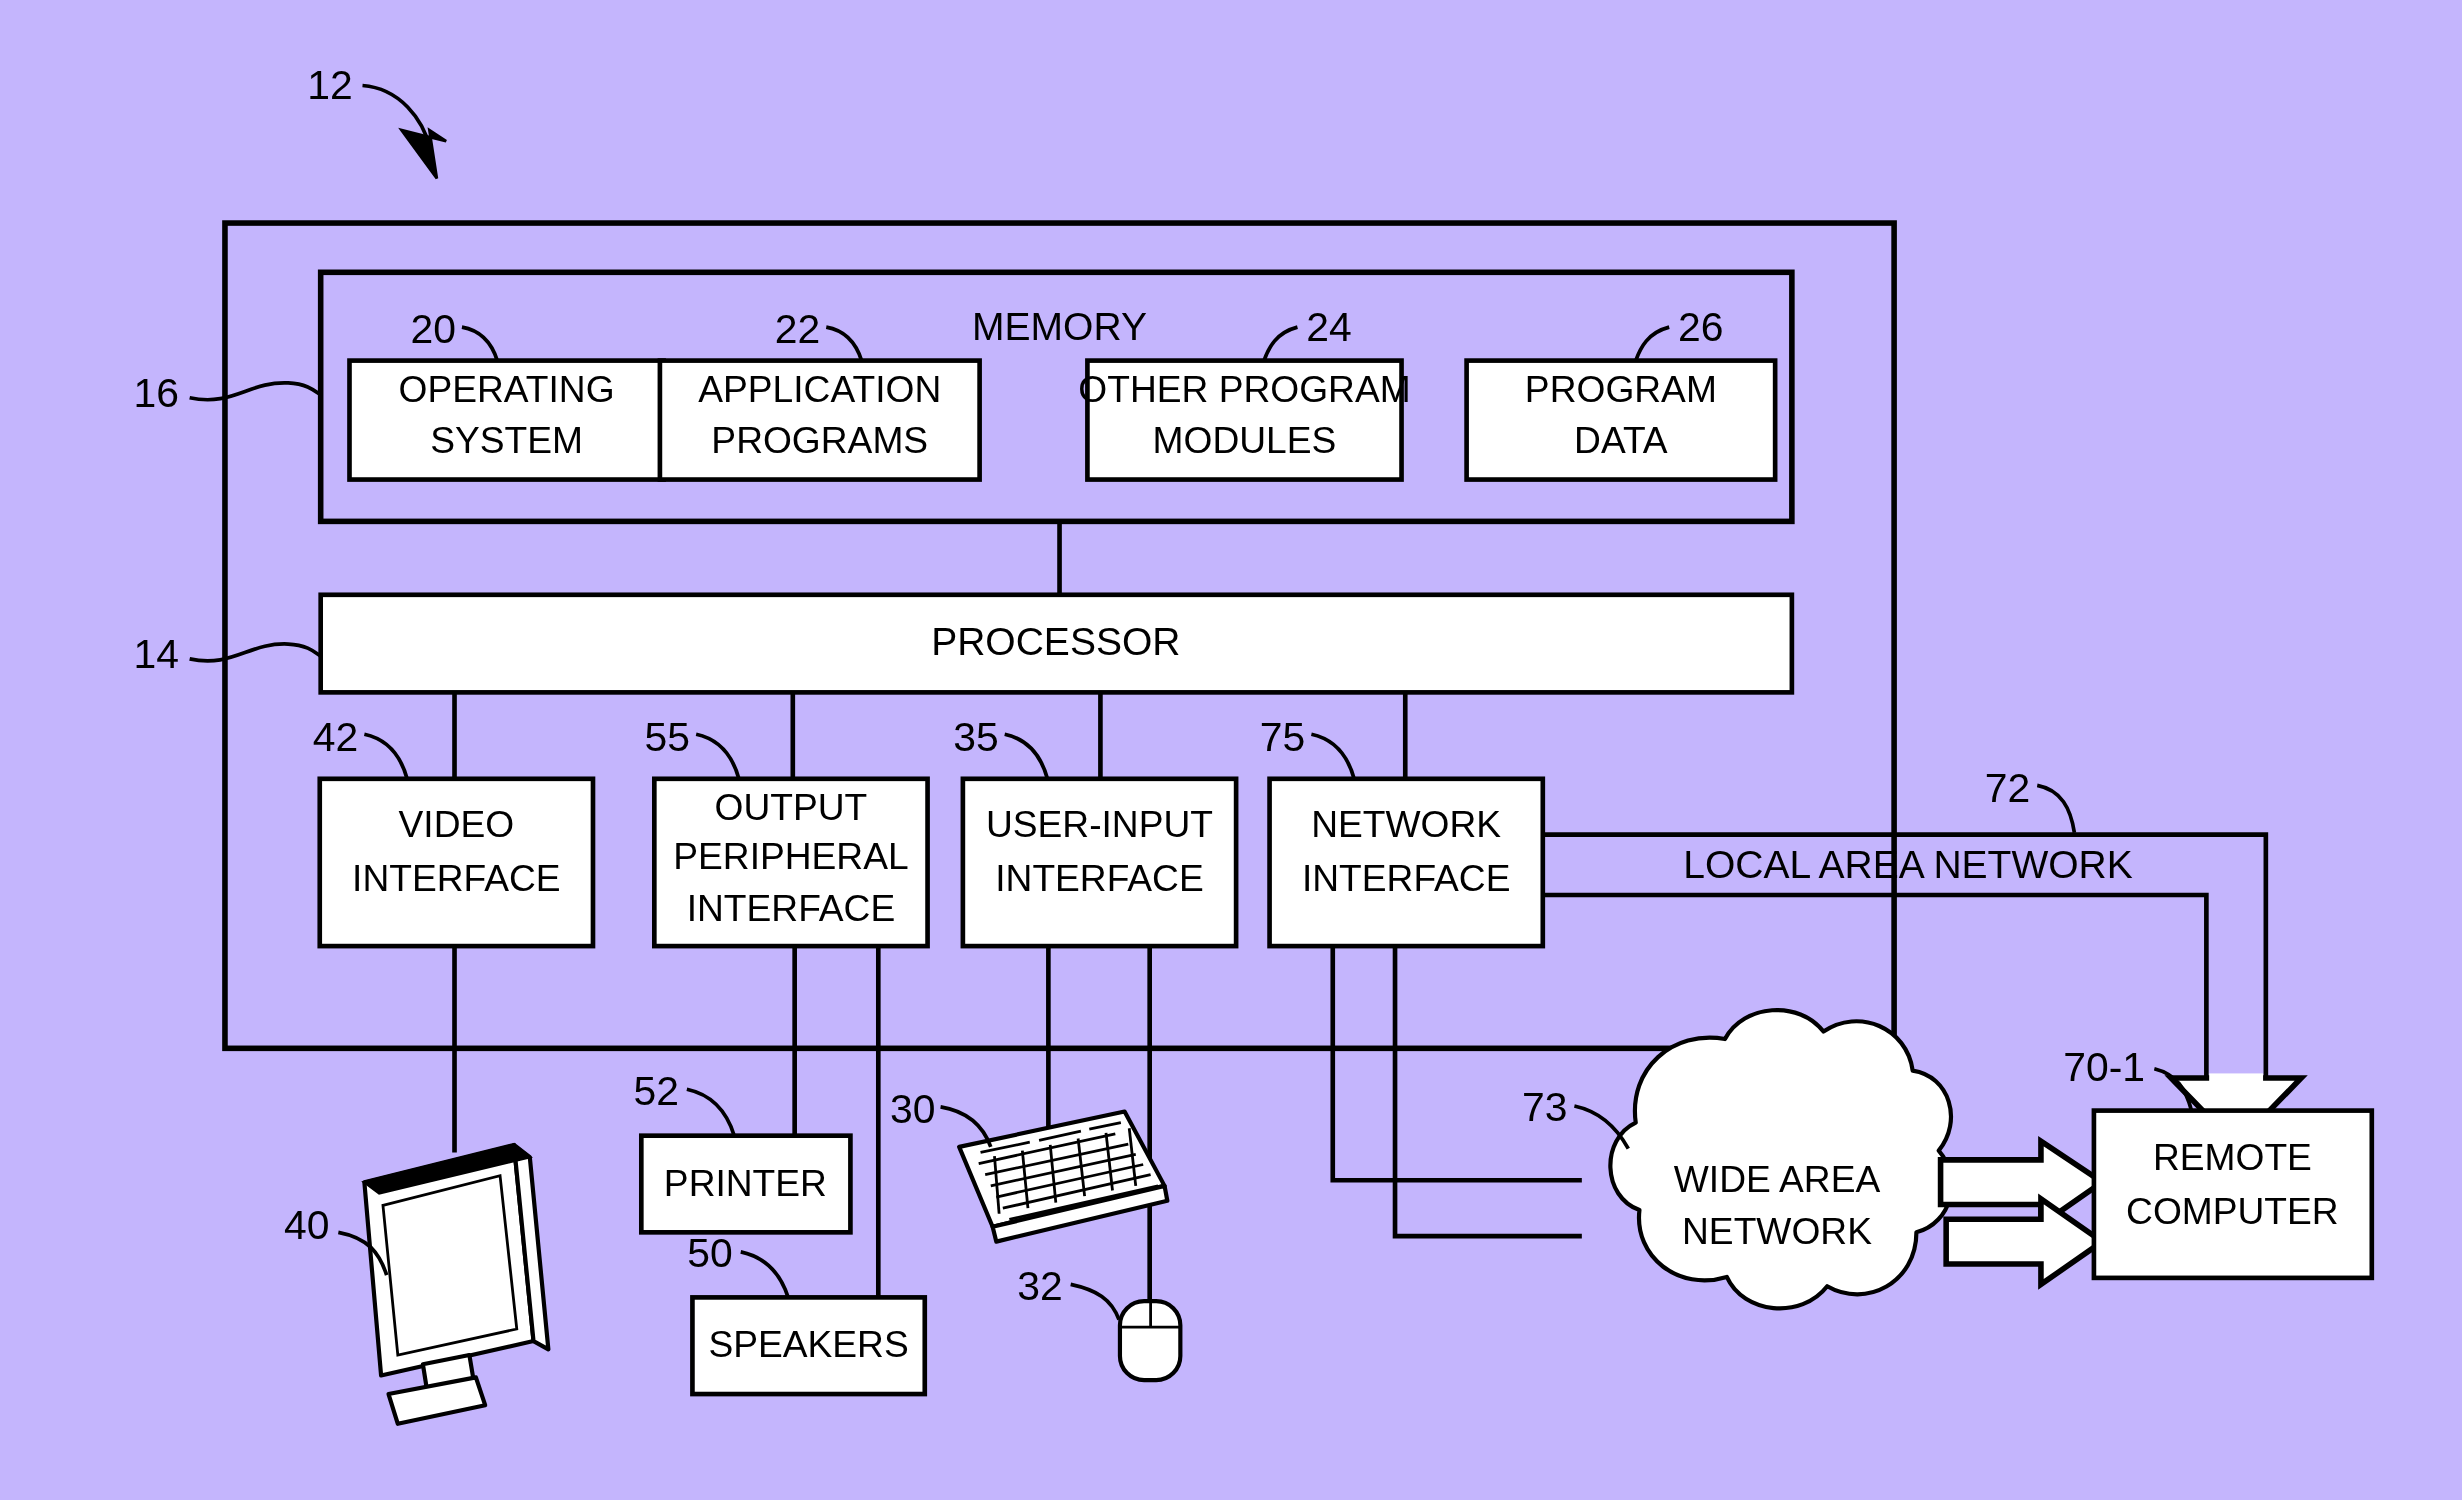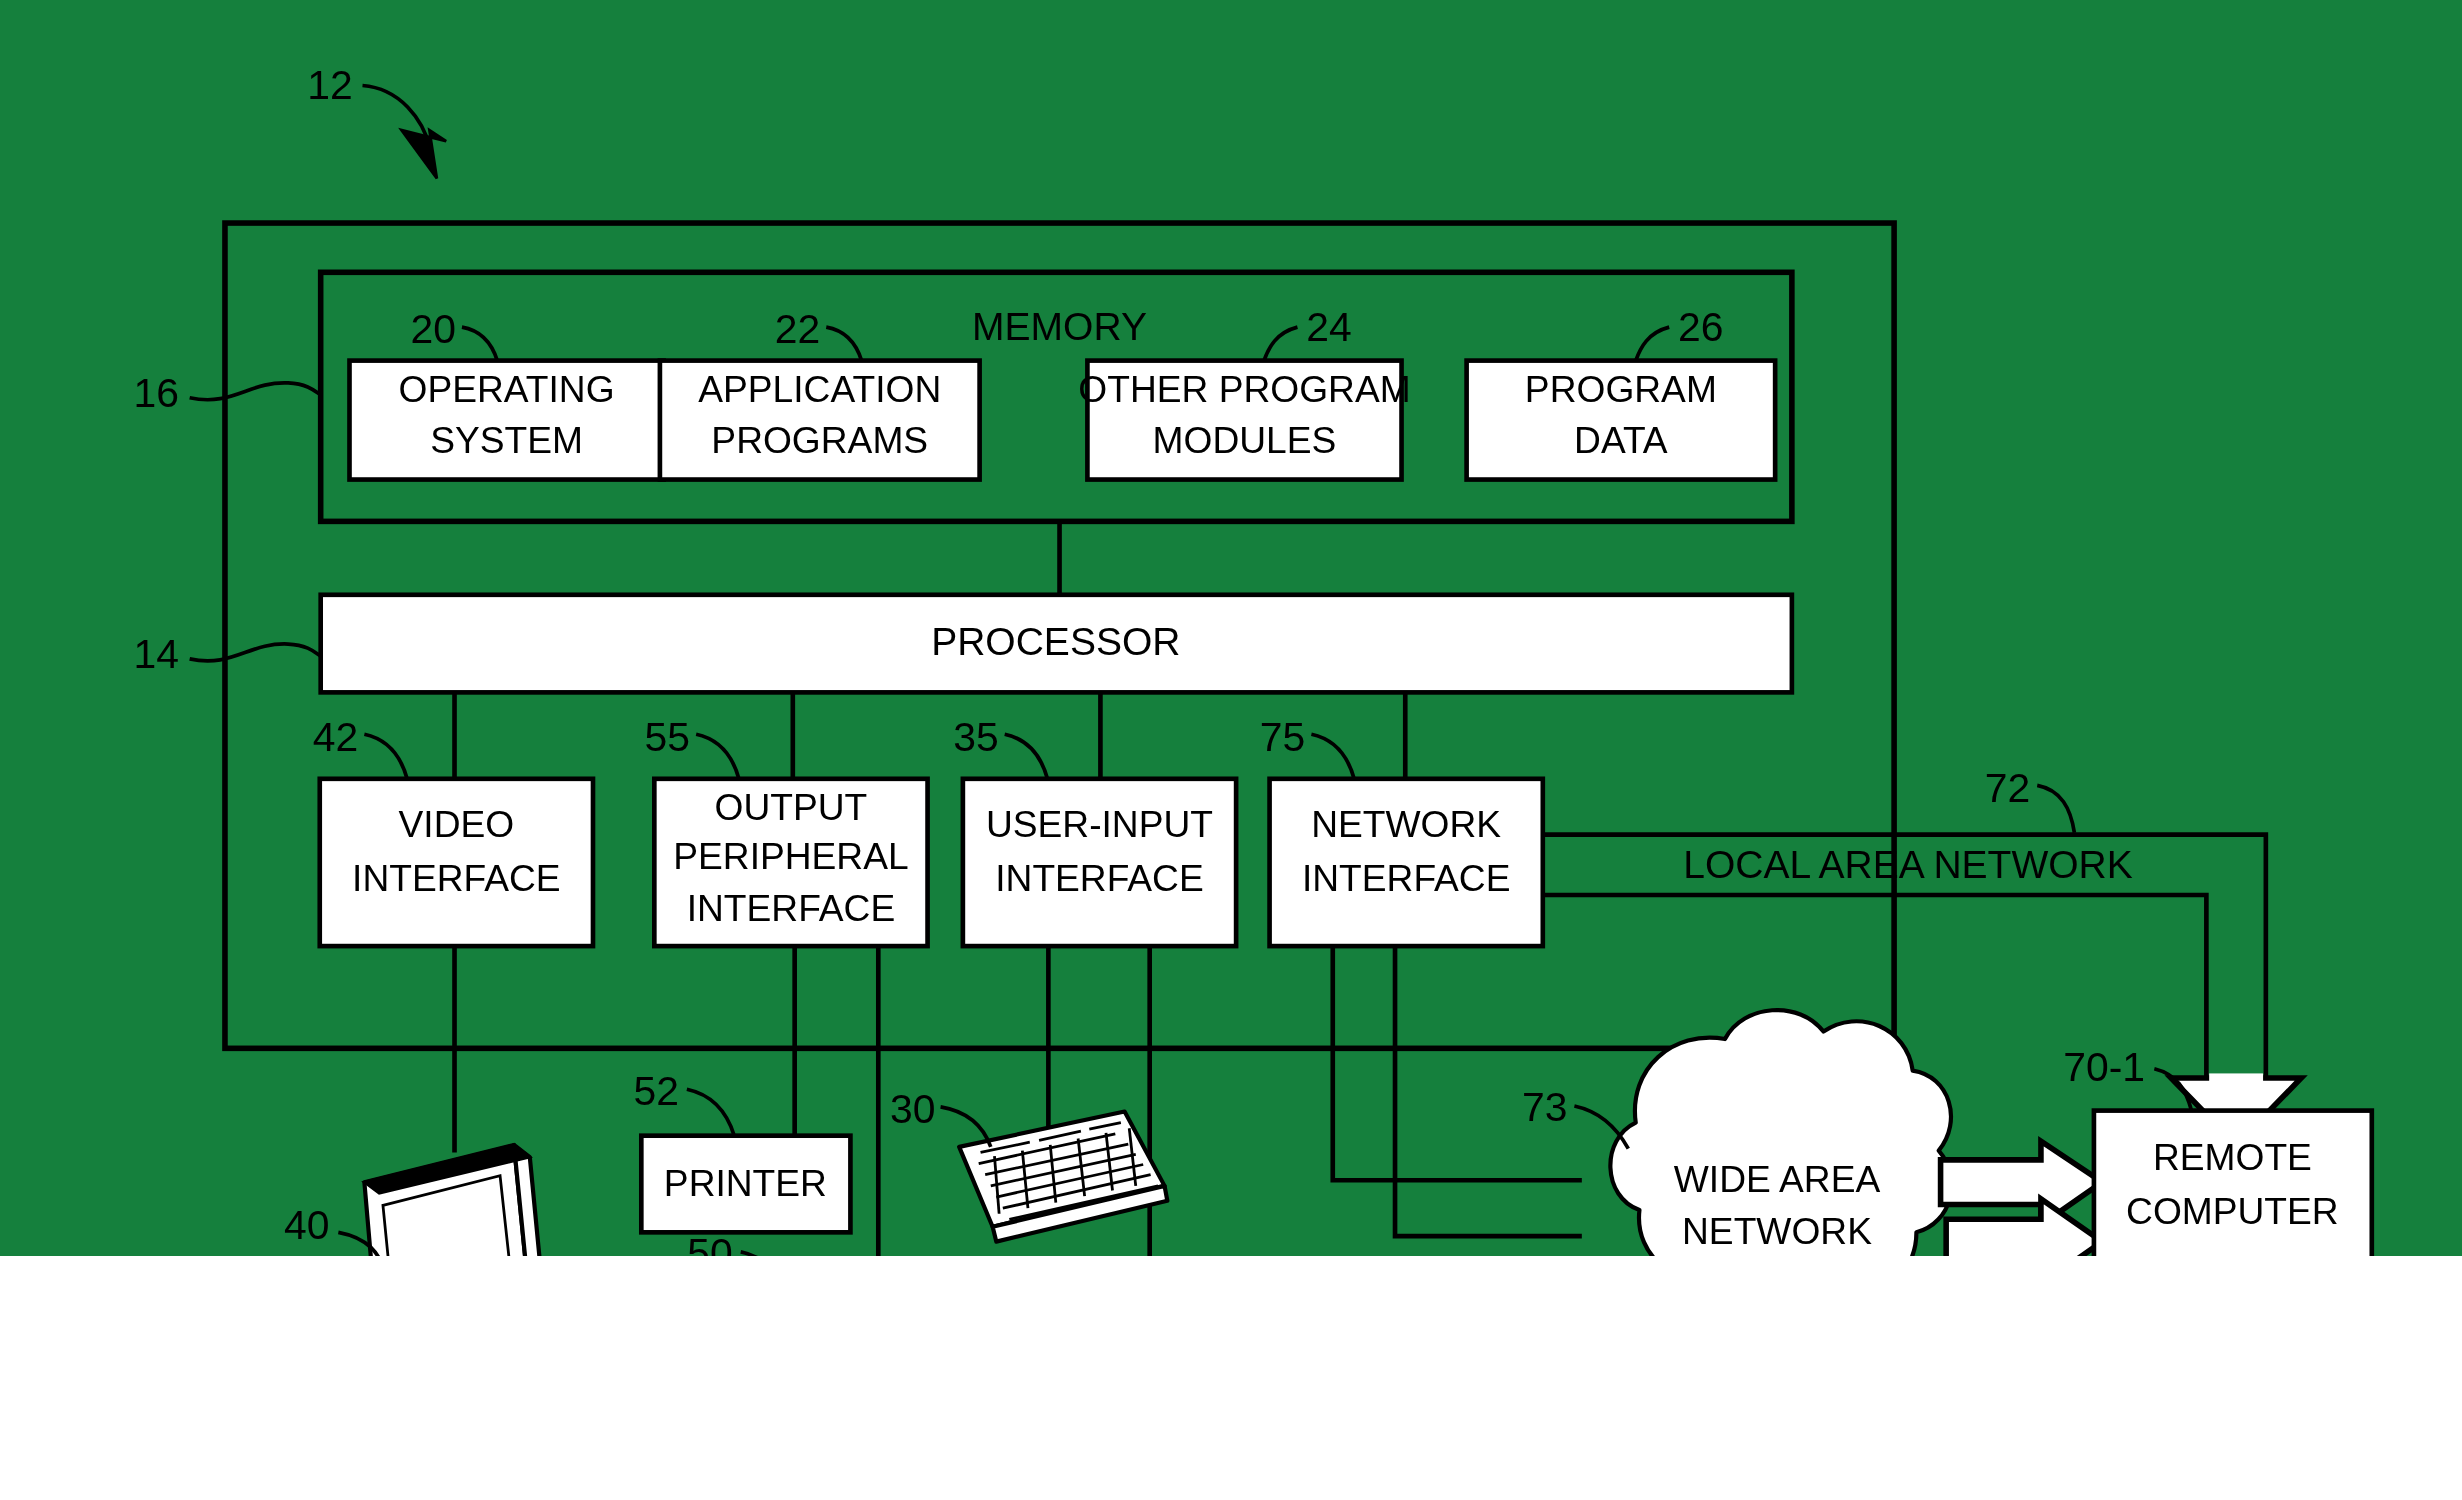--- a/index.html
+++ b/index.html
@@ -3,22 +3,22 @@
 <meta charset="utf-8">
 <style>
   html, body {
     margin: 0;
     padding: 0;
     background: #ffffff;
   }
   #stage {
     position: relative;
     width: 2462px;
-    height: 1256px;
-    background: #15803d;
+    height: 1500px;
+    background: #c4b5fd;
     font-family: "Liberation Sans", sans-serif;
     overflow: hidden;
   }
   svg#diagram {
     position: absolute;
     left: 0;
     top: 0;
     width: 2462px;
     height: 1500px;
   }

